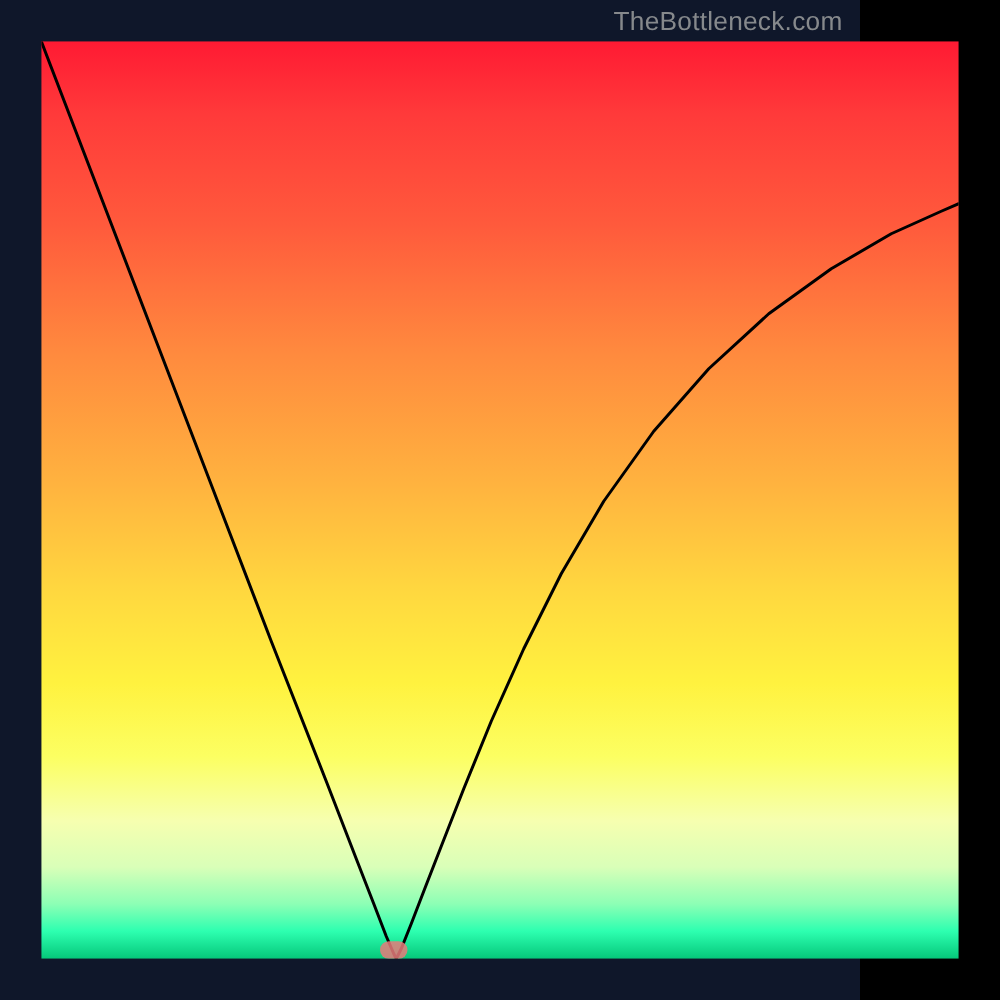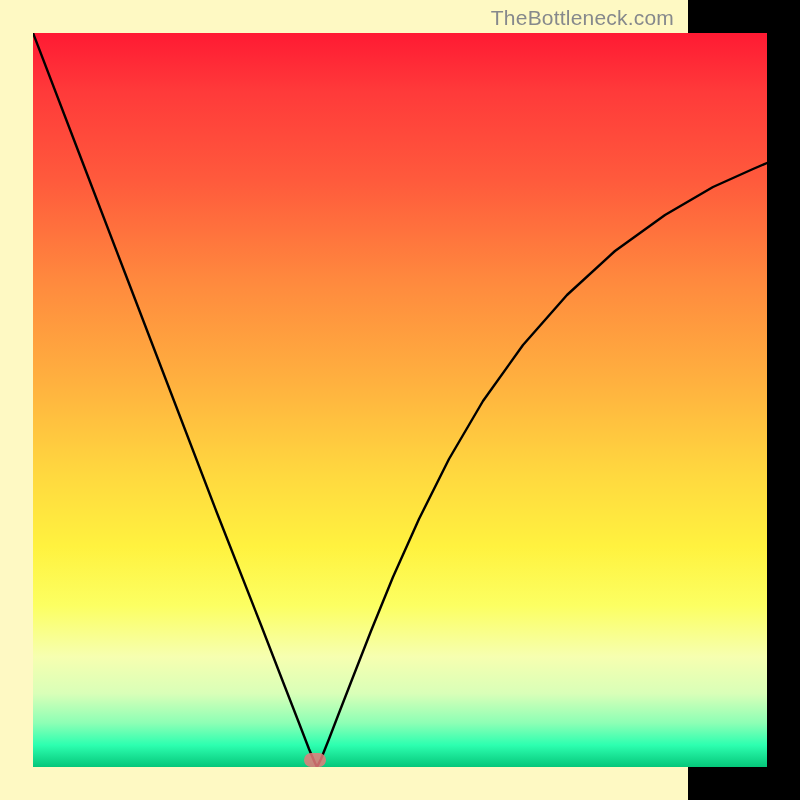--- a/index.html
+++ b/index.html
@@ -9,21 +9,21 @@
     height: 800px;
     background: #000;
     overflow: hidden;
   }
   .frame {
     position: absolute;
     left: 0;
     top: 0;
     width: 688px;
     height: 800px;
-    background: #fef9c3;
+    background: #0f172a;
   }
   .plot-area {
     position: absolute;
     left: 33px;
     top: 33px;
     width: 734px;
     height: 734px;
     overflow: hidden;
   }
   .gradient {

